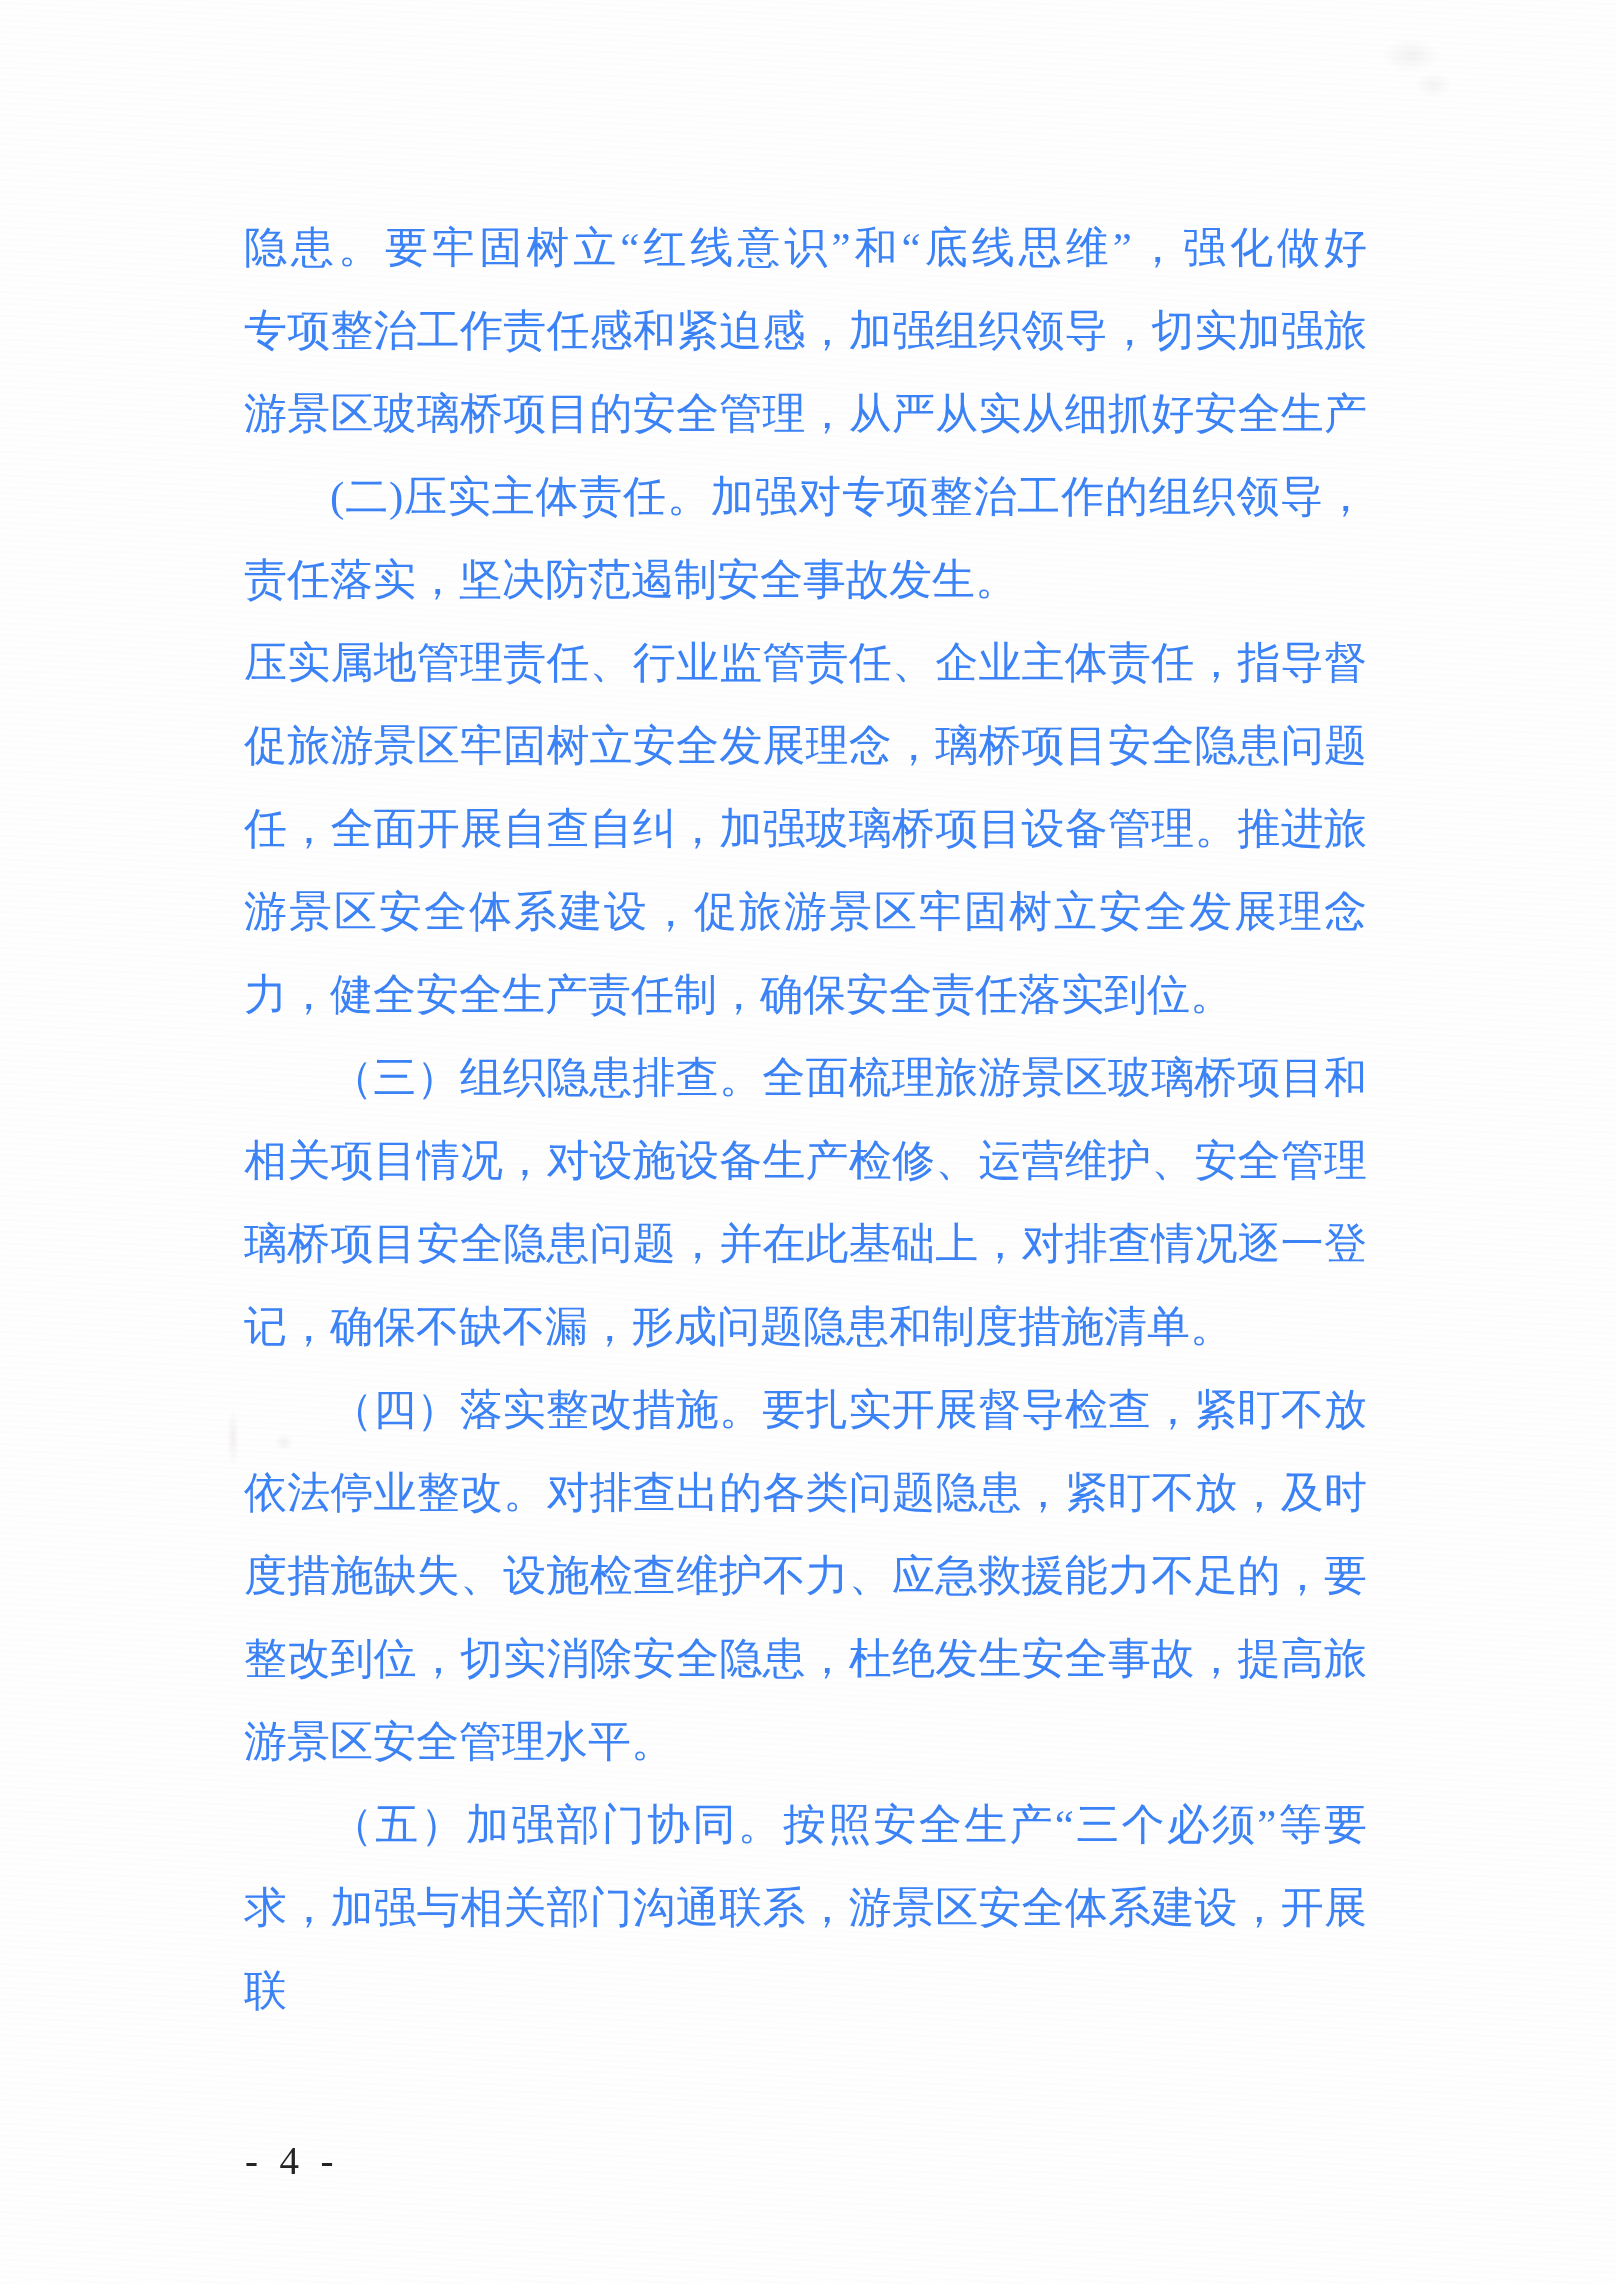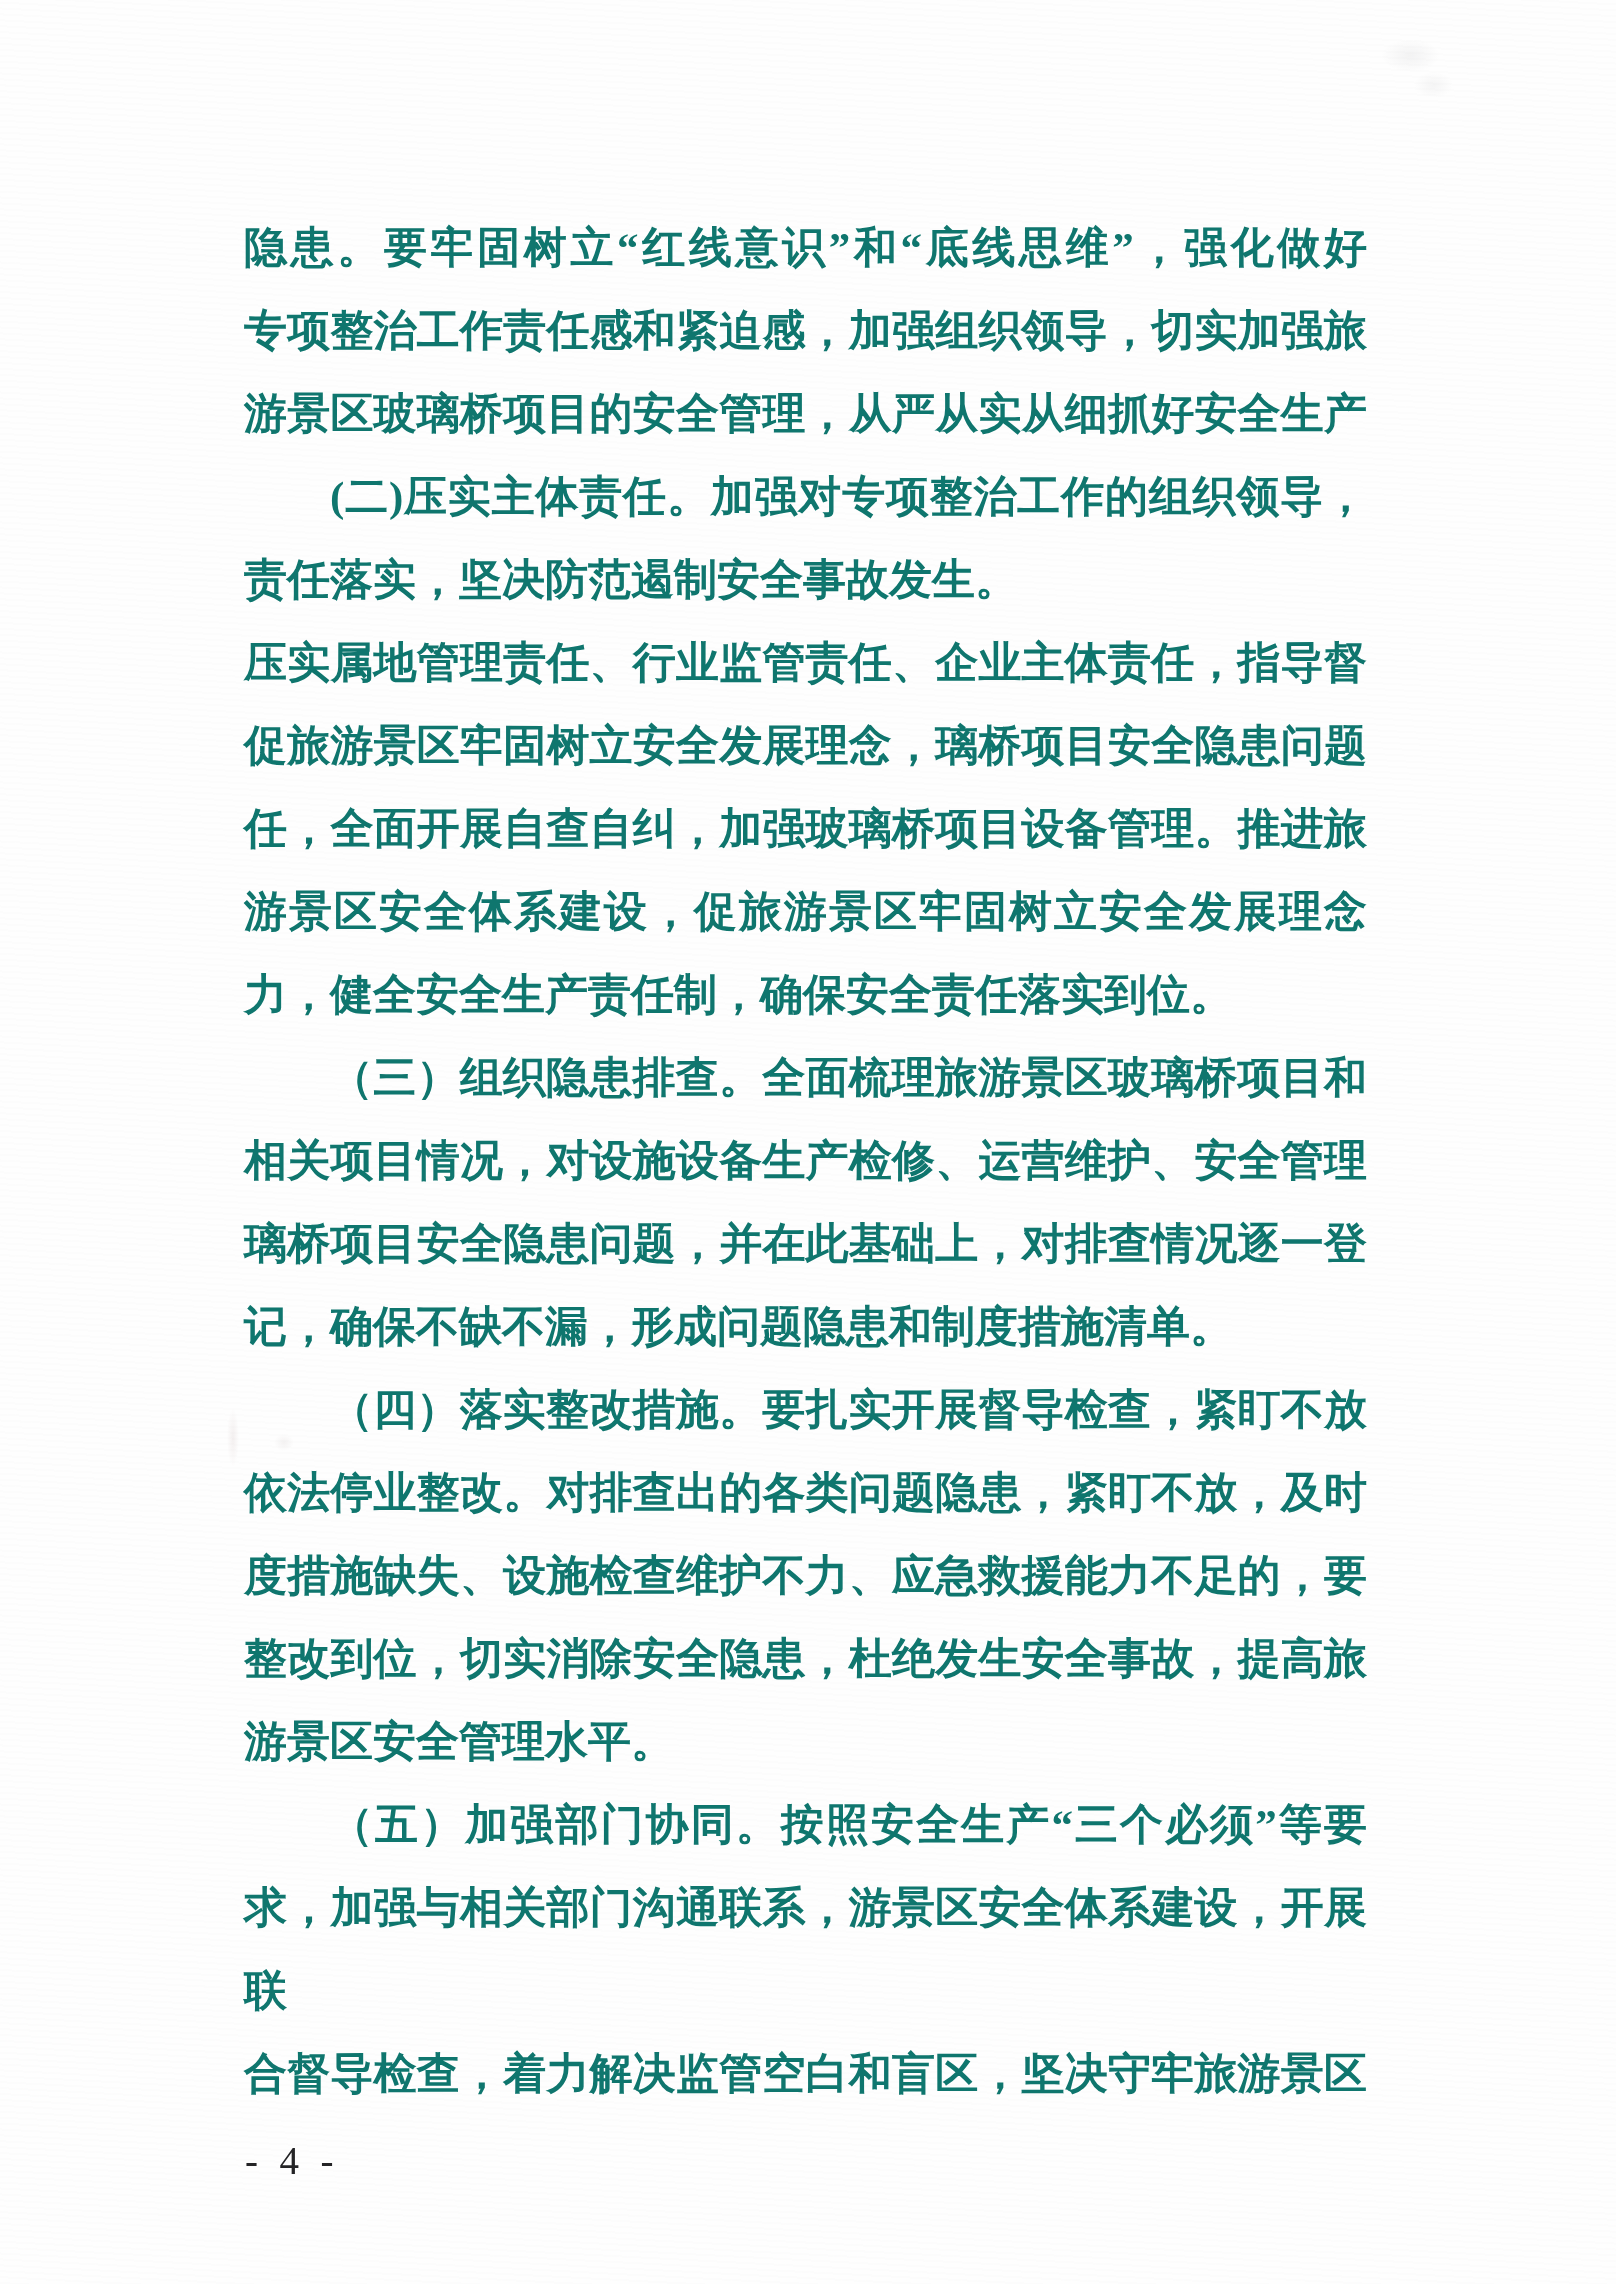--- a/index.html
+++ b/index.html
@@ -86,21 +86,21 @@
 </head>
 <body>
 
 <div class="page" style="background: rgb(254, 254, 254);">
   <div class="grain"></div>
   <div class="scan-artifact artifact-1"></div>
   <div class="scan-artifact artifact-2"></div>
   <div class="scan-artifact artifact-3"></div>
   <div class="scan-artifact artifact-4"></div>
 
-  <main class="doc-body" id="doc-body" style="color: #0f766e; font-weight: bold;">
+  <main class="doc-body" id="doc-body" style="color: #3b82f6;">
       <div class="line">隐患。要牢固树立“红线意识”和“底线思维”，强化做好</div>
       <div class="line">专项整治工作责任感和紧迫感，加强组织领导，切实加强旅</div>
       <div class="line">游景区玻璃桥项目的安全管理，从严从实从细抓好安全生产</div>
       <div class="line indent">(二)压实主体责任。加强对专项整治工作的组织领导，</div>
       <div class="line short">责任落实，坚决防范遏制安全事故发生。</div>
       <div class="line">压实属地管理责任、行业监管责任、企业主体责任，指导督</div>
       <div class="line">促旅游景区牢固树立安全发展理念，璃桥项目安全隐患问题</div>
       <div class="line">任，全面开展自查自纠，加强玻璃桥项目设备管理。推进旅</div>
       <div class="line">游景区安全体系建设，促旅游景区牢固树立安全发展理念</div>
       <div class="line short">力，健全安全生产责任制，确保安全责任落实到位。</div>
@@ -108,20 +108,19 @@
       <div class="line">相关项目情况，对设施设备生产检修、运营维护、安全管理</div>
       <div class="line">璃桥项目安全隐患问题，并在此基础上，对排查情况逐一登</div>
       <div class="line short">记，确保不缺不漏，形成问题隐患和制度措施清单。</div>
       <div class="line indent">（四）落实整改措施。要扎实开展督导检查，紧盯不放</div>
       <div class="line">依法停业整改。对排查出的各类问题隐患，紧盯不放，及时</div>
       <div class="line">度措施缺失、设施检查维护不力、应急救援能力不足的，要</div>
       <div class="line">整改到位，切实消除安全隐患，杜绝发生安全事故，提高旅</div>
       <div class="line short">游景区安全管理水平。</div>
       <div class="line indent">（五）加强部门协同。按照安全生产“三个必须”等要</div>
       <div class="line">求，加强与相关部门沟通联系，游景区安全体系建设，开展联</div>
-      <div class="line">合督导检查，着力解决监管空白和盲区，坚决守牢旅游景区</div>
     </main>
 
   <div class="footer">
     <span>- 4 -</span>
   </div>
 </div>
 
 
 </body></html>

